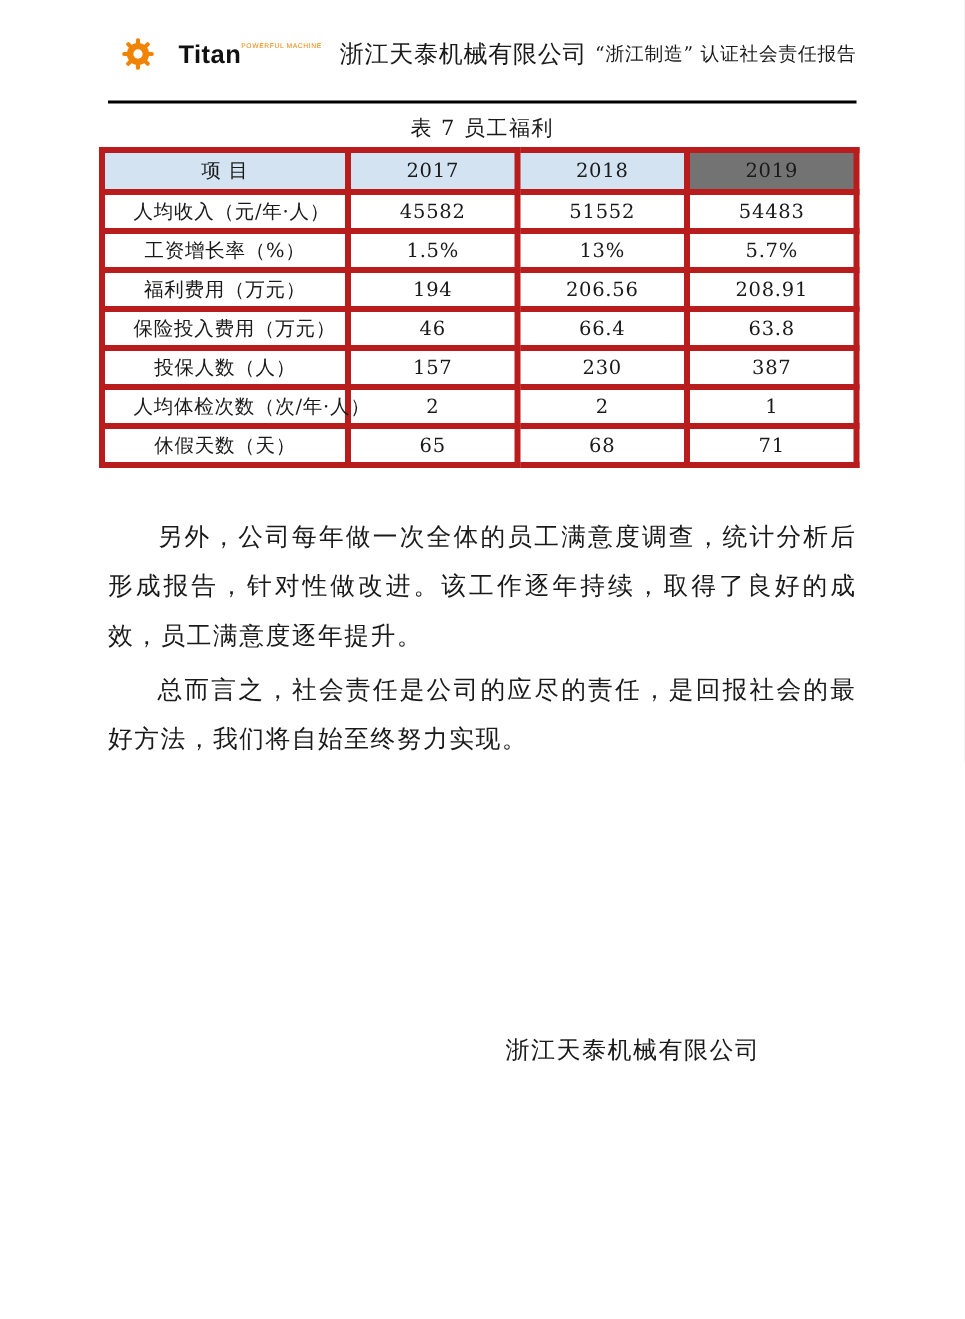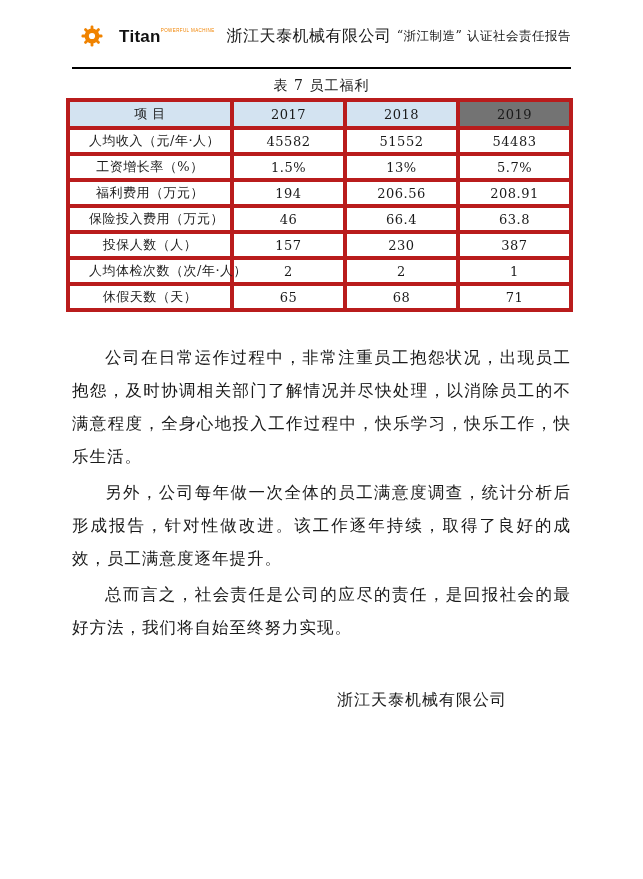--- a/index.html
+++ b/index.html
@@ -208,21 +208,20 @@
       <tr>
         <td>休假天数（天）</td>
         <td>65</td>
         <td>68</td>
         <td>71</td>
       </tr>
     </tbody>
   </table>
 
   <div class="body-text">
-    <p>公司在日常运作过程中，非常注重员工抱怨状况，出现员工抱怨，及时协调相关部门了解情况并尽快处理，以消除员工的不满意程度，全身心地投入工作过程中，快乐学习，快乐工作，快乐生活。</p>
     <p>另外，公司每年做一次全体的员工满意度调查，统计分析后形成报告，针对性做改进。该工作逐年持续，取得了良好的成效，员工满意度逐年提升。</p>
     <p>总而言之，社会责任是公司的应尽的责任，是回报社会的最好方法，我们将自始至终努力实现。</p>
   </div>
 
   <div class="signature">
     <div>浙江天泰机械有限公司</div>
   </div>
 
 </div>
 

